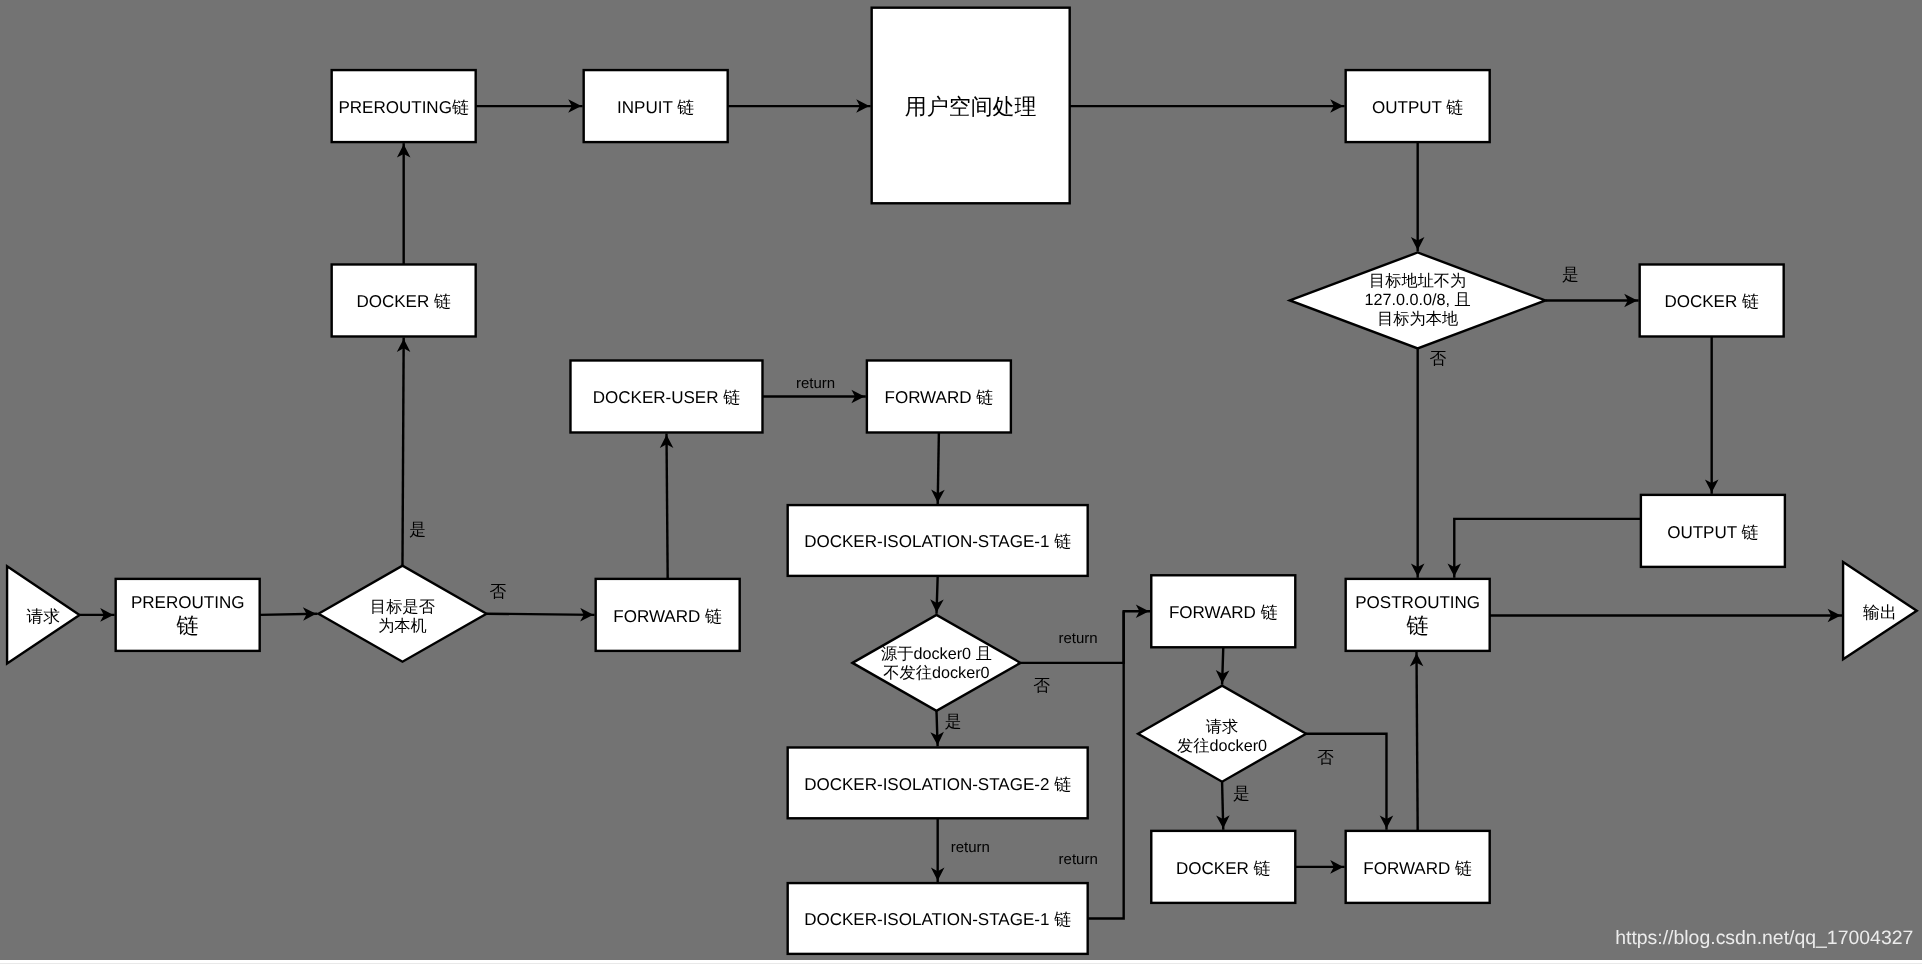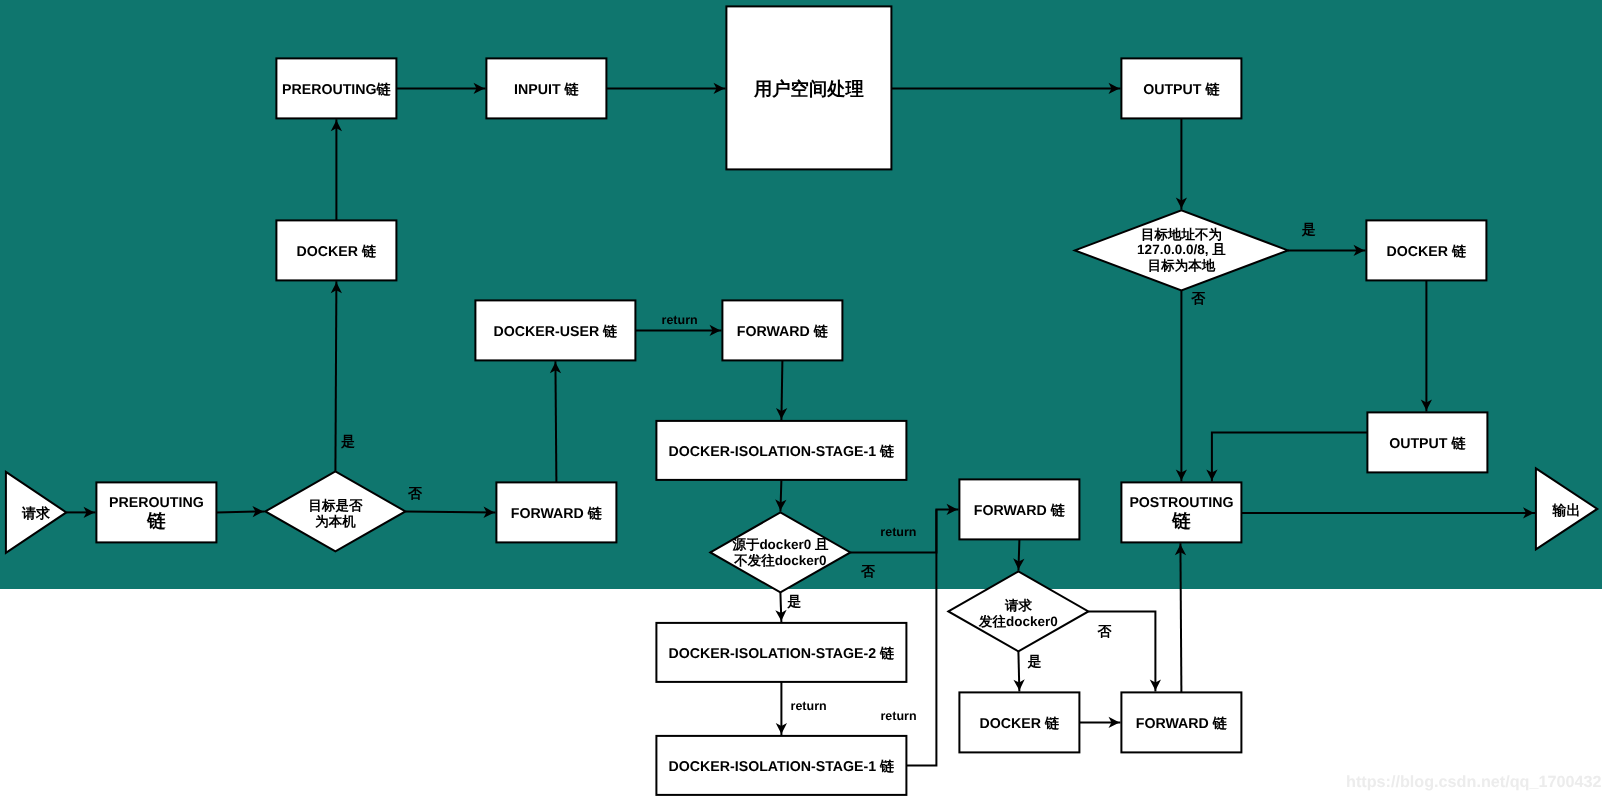--- a/index.html
+++ b/index.html
@@ -1,19 +1,19 @@
 <!DOCTYPE html>
 <html><head>
 <meta charset="utf-8">
 <title>iptables docker flow</title>
 <style>
   html,body{margin:0;padding:0;background:#ffffff;}
   *{-webkit-font-smoothing:antialiased;text-rendering:geometricPrecision;}
   body{width:1602px;height:803px;overflow:hidden;font-family:"Liberation Sans",sans-serif;}
-  #canvas{position:relative;width:1602px;height:589px;background:#0f766e;font-weight:bold;}
+  #canvas{position:relative;width:1602px;height:800px;background:#737373;}
   svg#diagram{position:absolute;left:0;top:0;width:1602px;height:803px;display:block;}
   .shape{fill:#ffffff;stroke:#000000;stroke-width:2;}
   .edge{fill:none;stroke:#000000;stroke-width:2;stroke-linecap:butt;stroke-linejoin:miter;}
   .nodelabel{font-family:"Liberation Sans",sans-serif;font-size:14.5px;fill:#000000;text-anchor:middle;}
   .edgelabel{font-family:"Liberation Sans",sans-serif;font-size:12.5px;fill:#000000;text-anchor:middle;}
   .watermark{position:absolute;font-family:"Liberation Sans",sans-serif;font-size:14px;color:#d4d4d4;white-space:nowrap;}
 </style>
 </head>
 <body>
 

